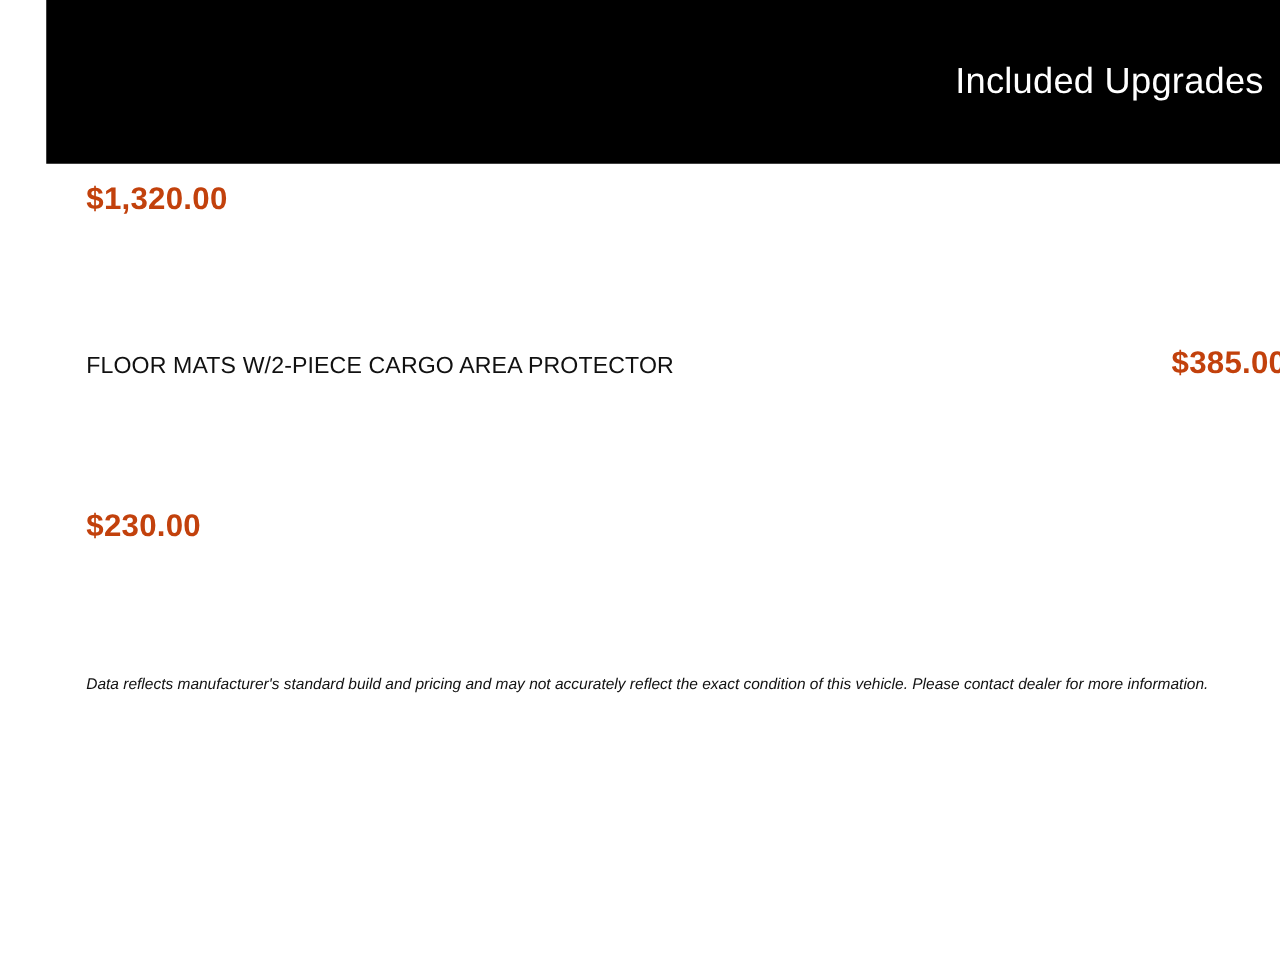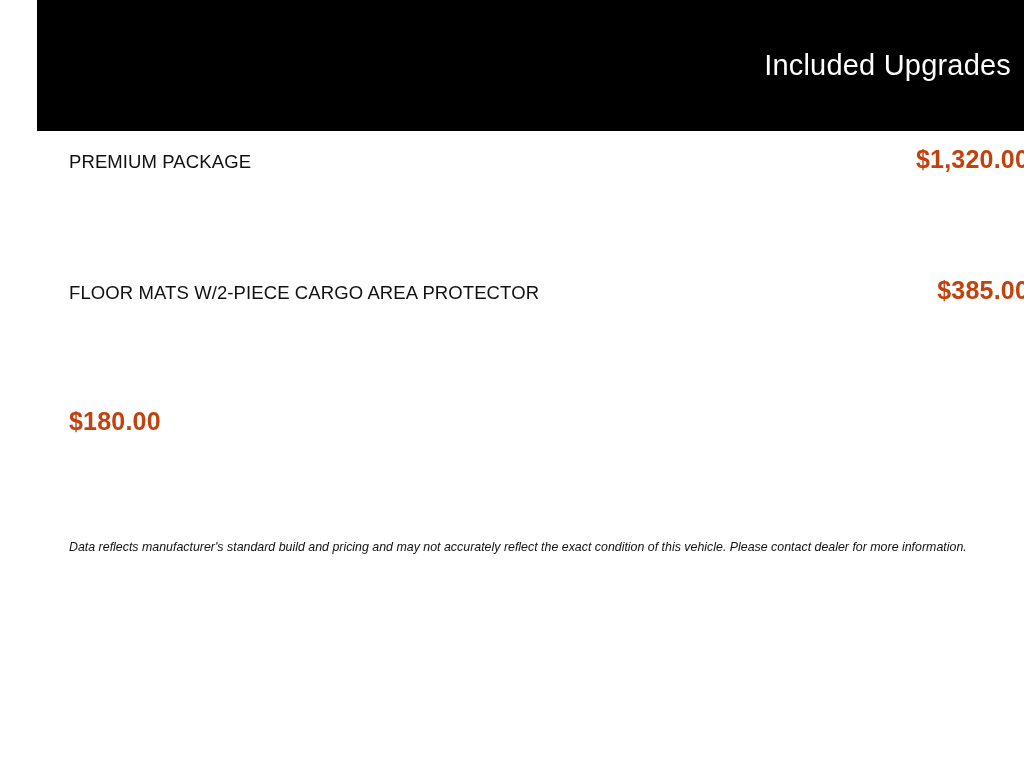--- a/index.html
+++ b/index.html
@@ -88,31 +88,30 @@
   <div class="header-bar">
     <div class="header-title">Included Upgrades</div>
   </div>
 
   <div class="content">
 
 
     <div class="rows">
 
       <div class="row">
-        <div class="row-name">PREMIUM PACKAGE</div>
         <div class="row-price">$1,320.00</div>
       </div>
 
       <div class="row">
         <div class="row-name">FLOOR MATS W/2-PIECE CARGO AREA PROTECTOR</div>
         <div class="row-price">$385.00</div>
       </div>
 
       <div class="row">
-        <div class="row-price">$180.00</div>
+        <div class="row-price">$230.00</div>
       </div>
 
 
     </div>
 
     <div class="disclaimer">Data reflects manufacturer's standard build and pricing and may not accurately reflect the exact condition of this vehicle. Please contact dealer for more information.</div>
 
   </div>
 </div>
 

